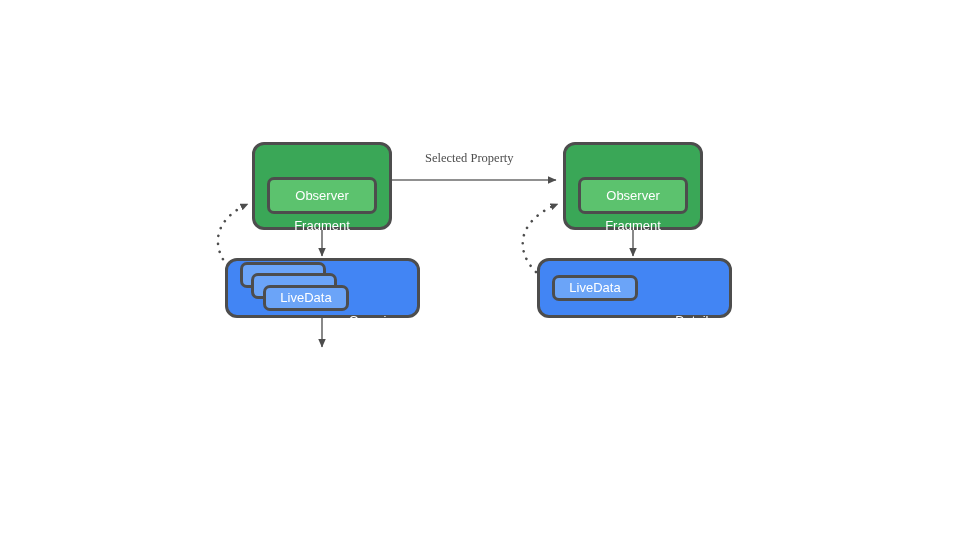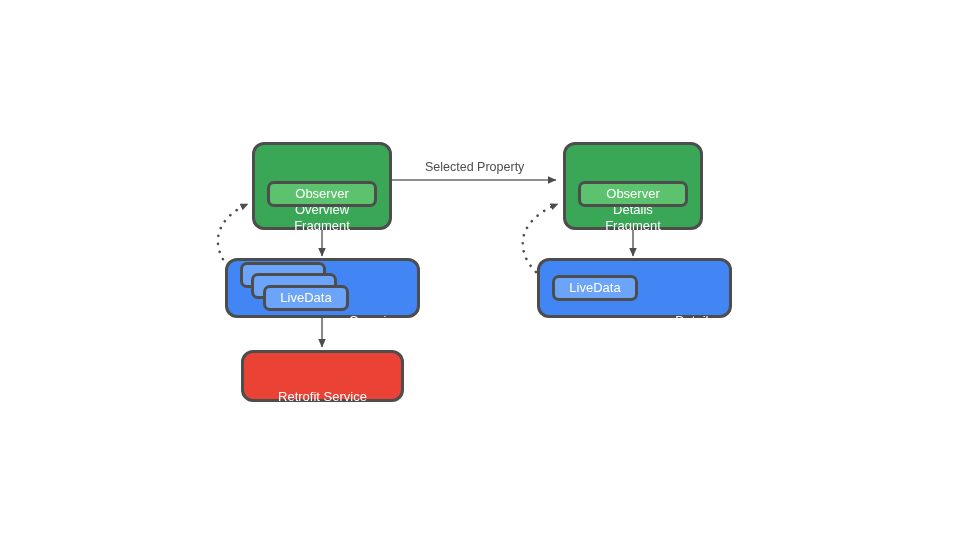--- a/index.html
+++ b/index.html
@@ -57,22 +57,22 @@
     justify-content: flex-start;
     padding-top: 16px;
   }
   .fragment .title { margin-bottom: 4px; }
 
   .observer {
     box-sizing: border-box;
     position: absolute;
     left: 12px;
     right: 12px;
-    bottom: 20px;
-    height: 26px;
+    bottom: 13px;
+    height: 37px;
     background: #5CC26E;
     border: 3px solid #4d4d4d;
     border-radius: 7px;
     display: flex;
     align-items: center;
     justify-content: center;
     font-size: 13px;
     color: #ffffff;
   }
 
@@ -151,21 +151,21 @@
 
     <line x1="633" y1="230" x2="633" y2="256" stroke="#6b6b6b" stroke-width="1.6" marker-end="url(#arrowhead)"></line>
 
     <line x1="322" y1="318" x2="322" y2="347" stroke="#6b6b6b" stroke-width="1.6" marker-end="url(#arrowhead)"></line>
 
     <path d="M 233,272 C 210,250 212,220 248,204" fill="none" stroke="#4d4d4d" stroke-width="2.6" stroke-linecap="round" stroke-dasharray="0.1 8" marker-end="url(#arrowheadsm)"></path>
 
     <path d="M 536,272 C 514,250 518,220 558,204" fill="none" stroke="#4d4d4d" stroke-width="2.6" stroke-linecap="round" stroke-dasharray="0.1 8" marker-end="url(#arrowheadsm)"></path>
   </svg>
 
-  <div class="edge-label" style="left:425px; top:160px;">Selected Property</div>
+  <div class="edge-label" style="left:425px; top:151px;font-family:Liberation Serif, serif;">Selected Property</div>
 
   <div class="node fragment" style="left:252px; top:142px; width:140px; height:88px;">
     <div class="title">Overview
 Fragment</div>
     <div class="observer">Observer</div>
   </div>
 
   <div class="node fragment" style="left:563px; top:142px; width:140px; height:88px;">
     <div class="title">Details
 Fragment</div>
@@ -183,17 +183,14 @@
   </div>
 
   <div class="node viewmodel" style="left:537px; top:258px; width:195px; height:60px;">
     <div class="livedata-stack single">
       <div class="livedata only">LiveData</div>
     </div>
     <div class="title">Details
 ViewModel</div>
   </div>
 
-  <div class="node service" style="left:241px; top:350px; width:163px; height:52px;">
-    <div class="title">Retrofit Service</div>
-  </div>
 
 </div>
 
 </body></html>

